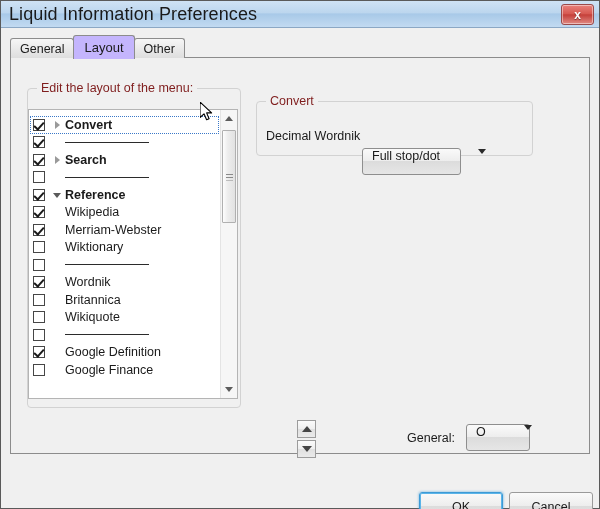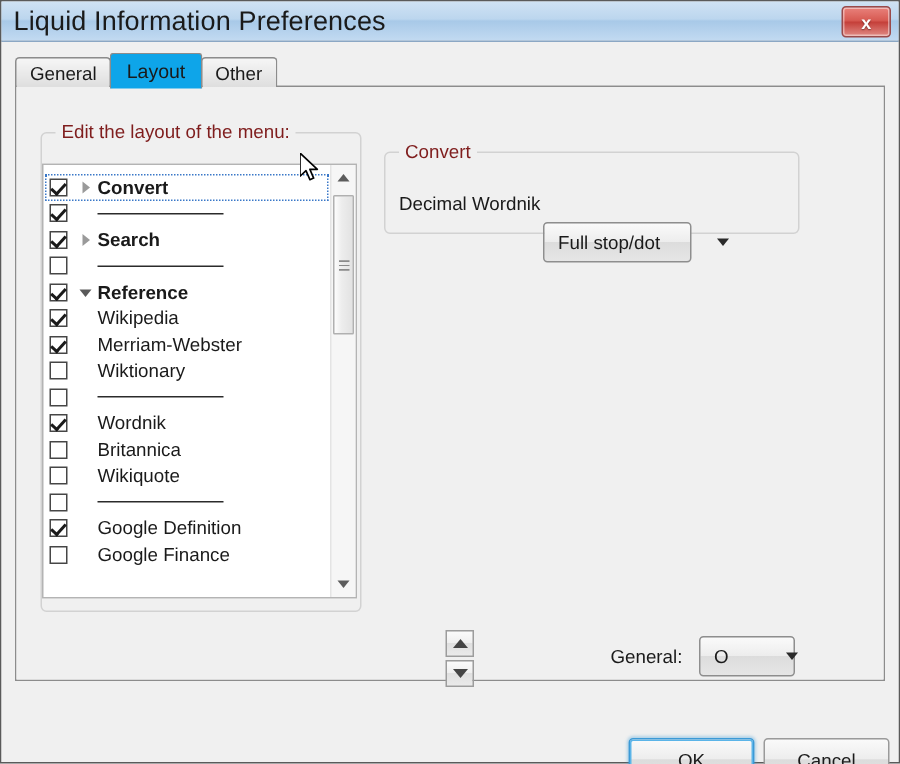--- a/index.html
+++ b/index.html
@@ -104,21 +104,21 @@
     background: linear-gradient(to bottom, #f6f6f6 0%, #eaeaea 50%, #dedede 100%);
     display: flex;
     align-items: center;
     font-size: 12.5px;
     color: #1a1a1a;
     cursor: default;
     position: relative;
   }
   .tab.active {
     height: 24px;
-    background: #0ea5e9;
+    background: #c4b5fd;
     border-color: #8c8c8c;
     z-index: 3;
     font-size: 13px;
     padding: 0 10px;
     margin-bottom: -1px;
   }
 
   
   .tabpage {
     position: absolute;
@@ -332,21 +332,20 @@
   #shortcut-label { left: 396px; top: 373px; }
 
   .combo {
     position: absolute;
     box-sizing: border-box;
     height: 27px;
     border: 1px solid #8e8e8e;
     border-radius: 3px;
     background: linear-gradient(to bottom, #fafafa 0%, #ededed 48%, #dcdcdc 50%, #e6e6e6 100%);
     display: flex;
-    align-items: center;
     padding: 0 6px 0 9px;
     cursor: default;
     gap: 30px;
   }
   .combo .combo-value {
     flex: 1 1 auto;
     font-size: 12.5px;
     color: #1a1a1a;
     white-space: nowrap;
   }

